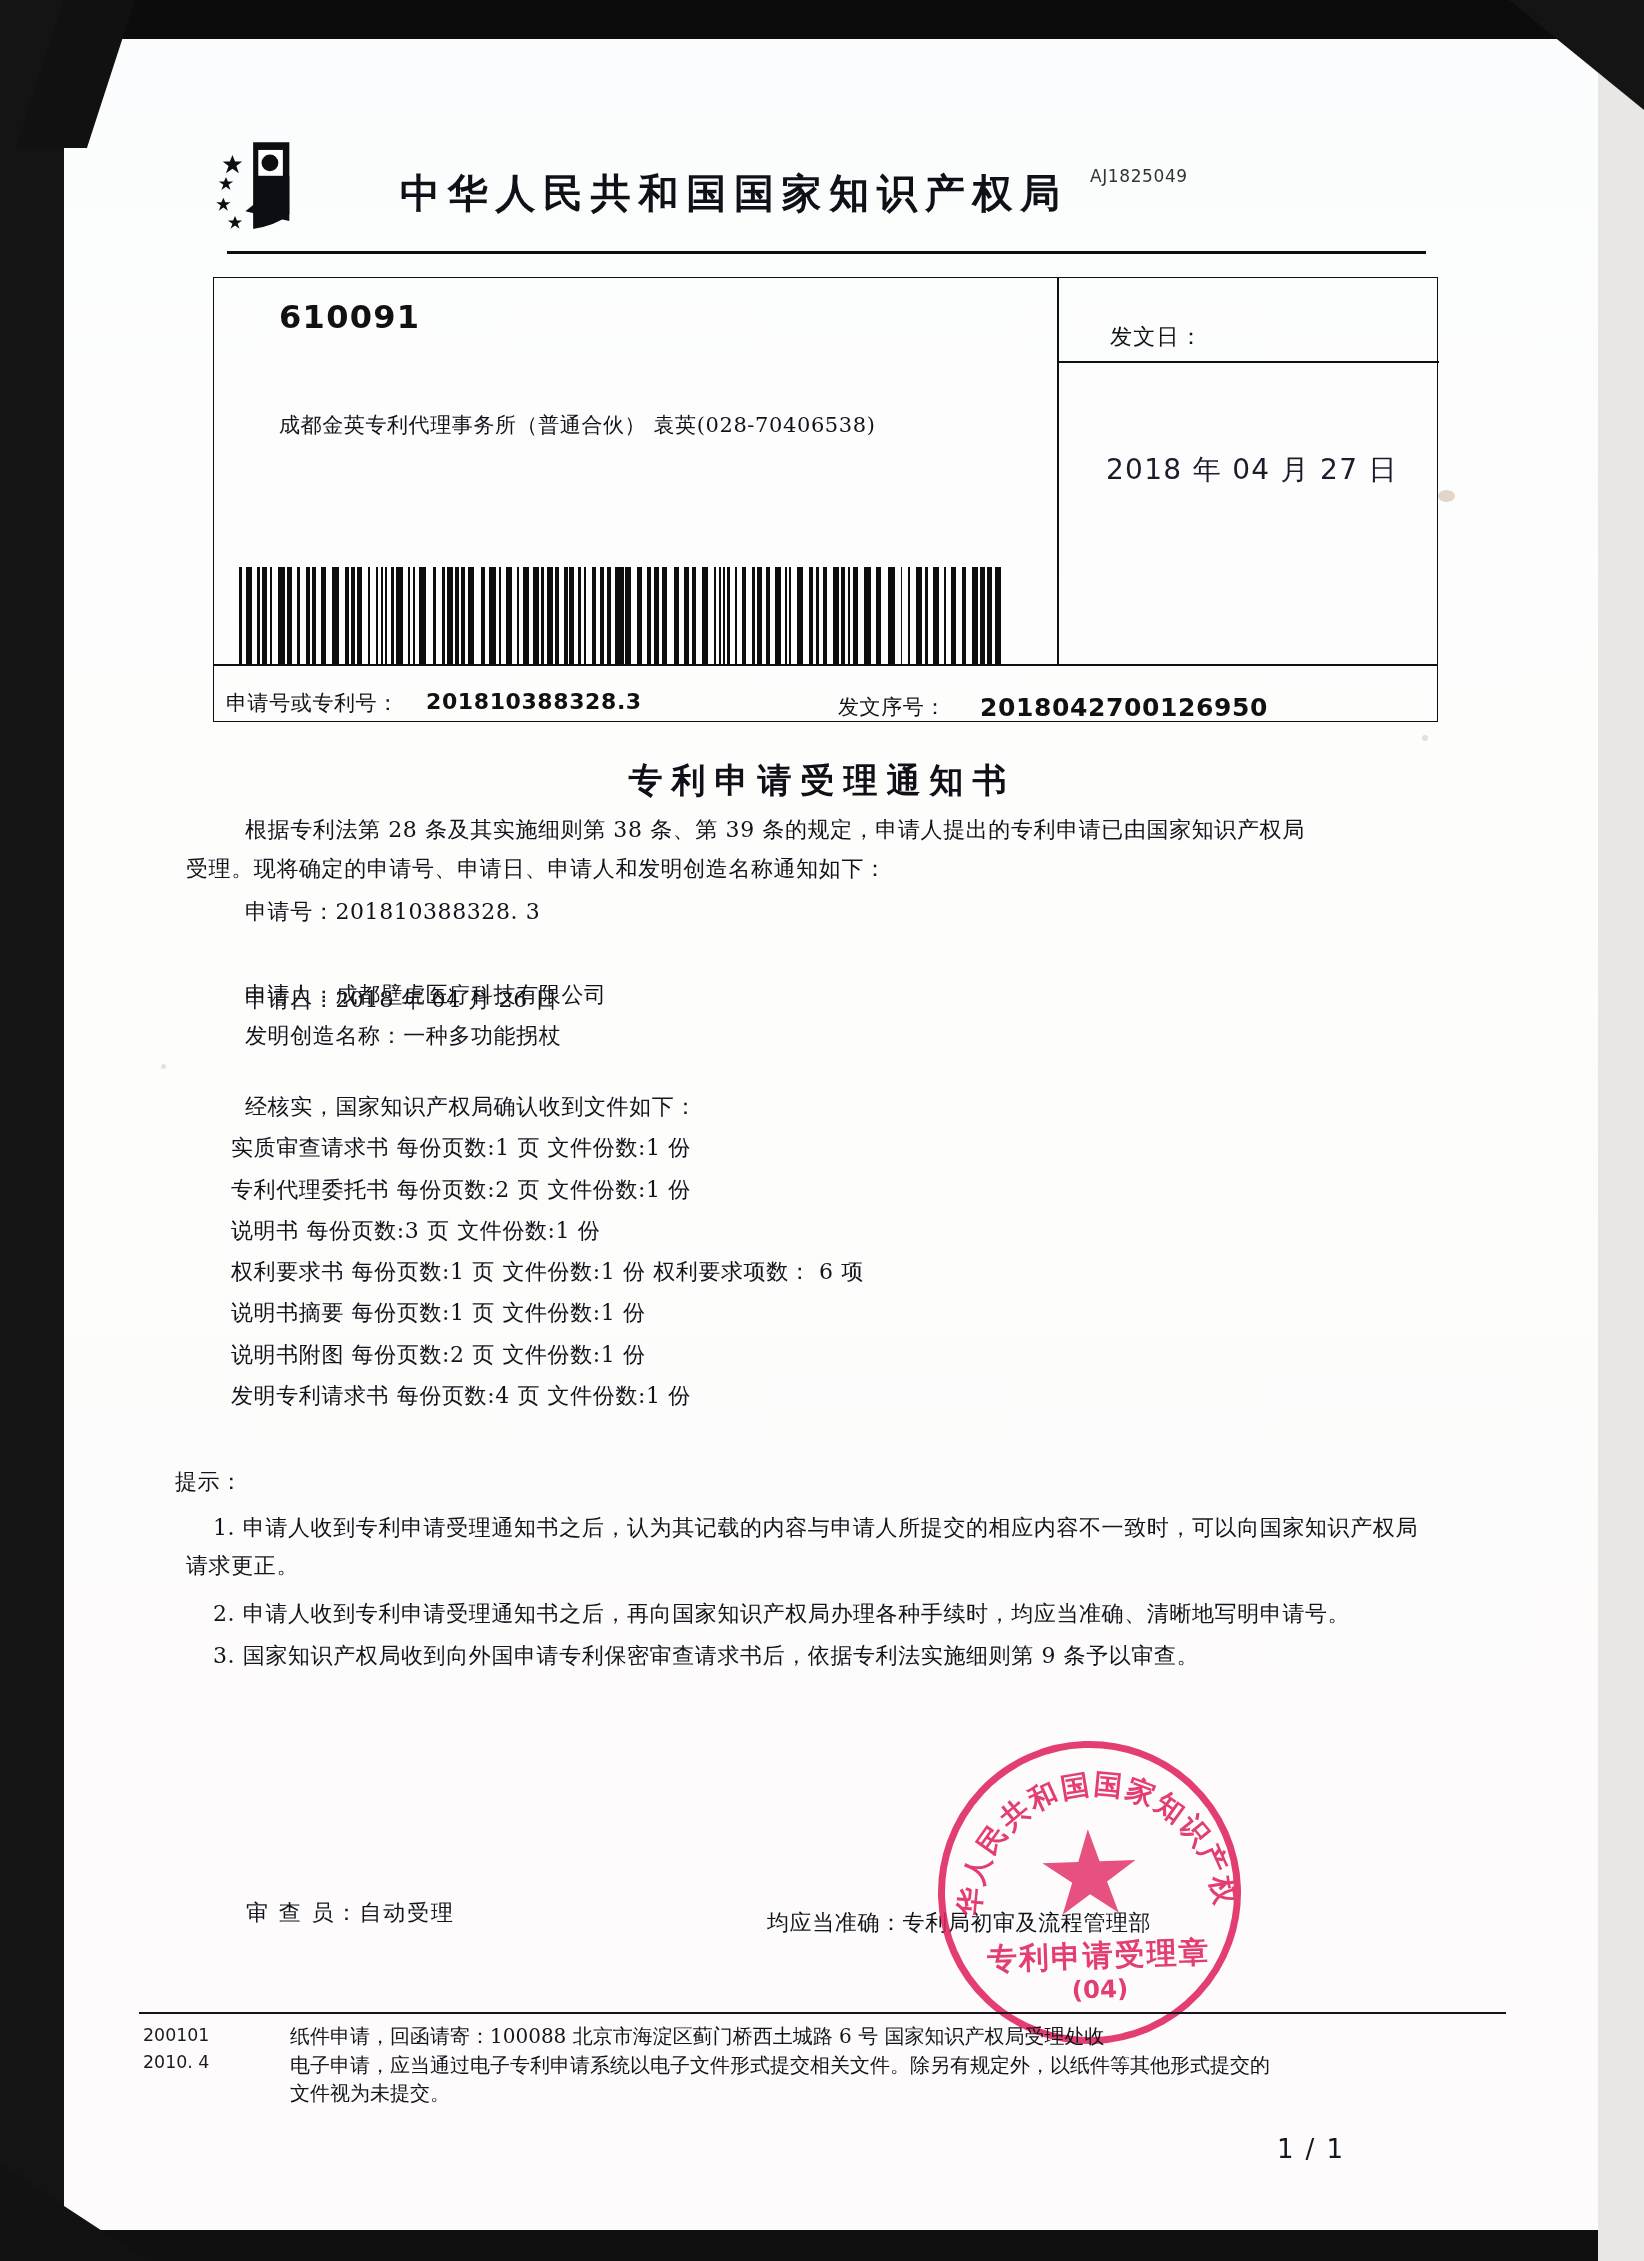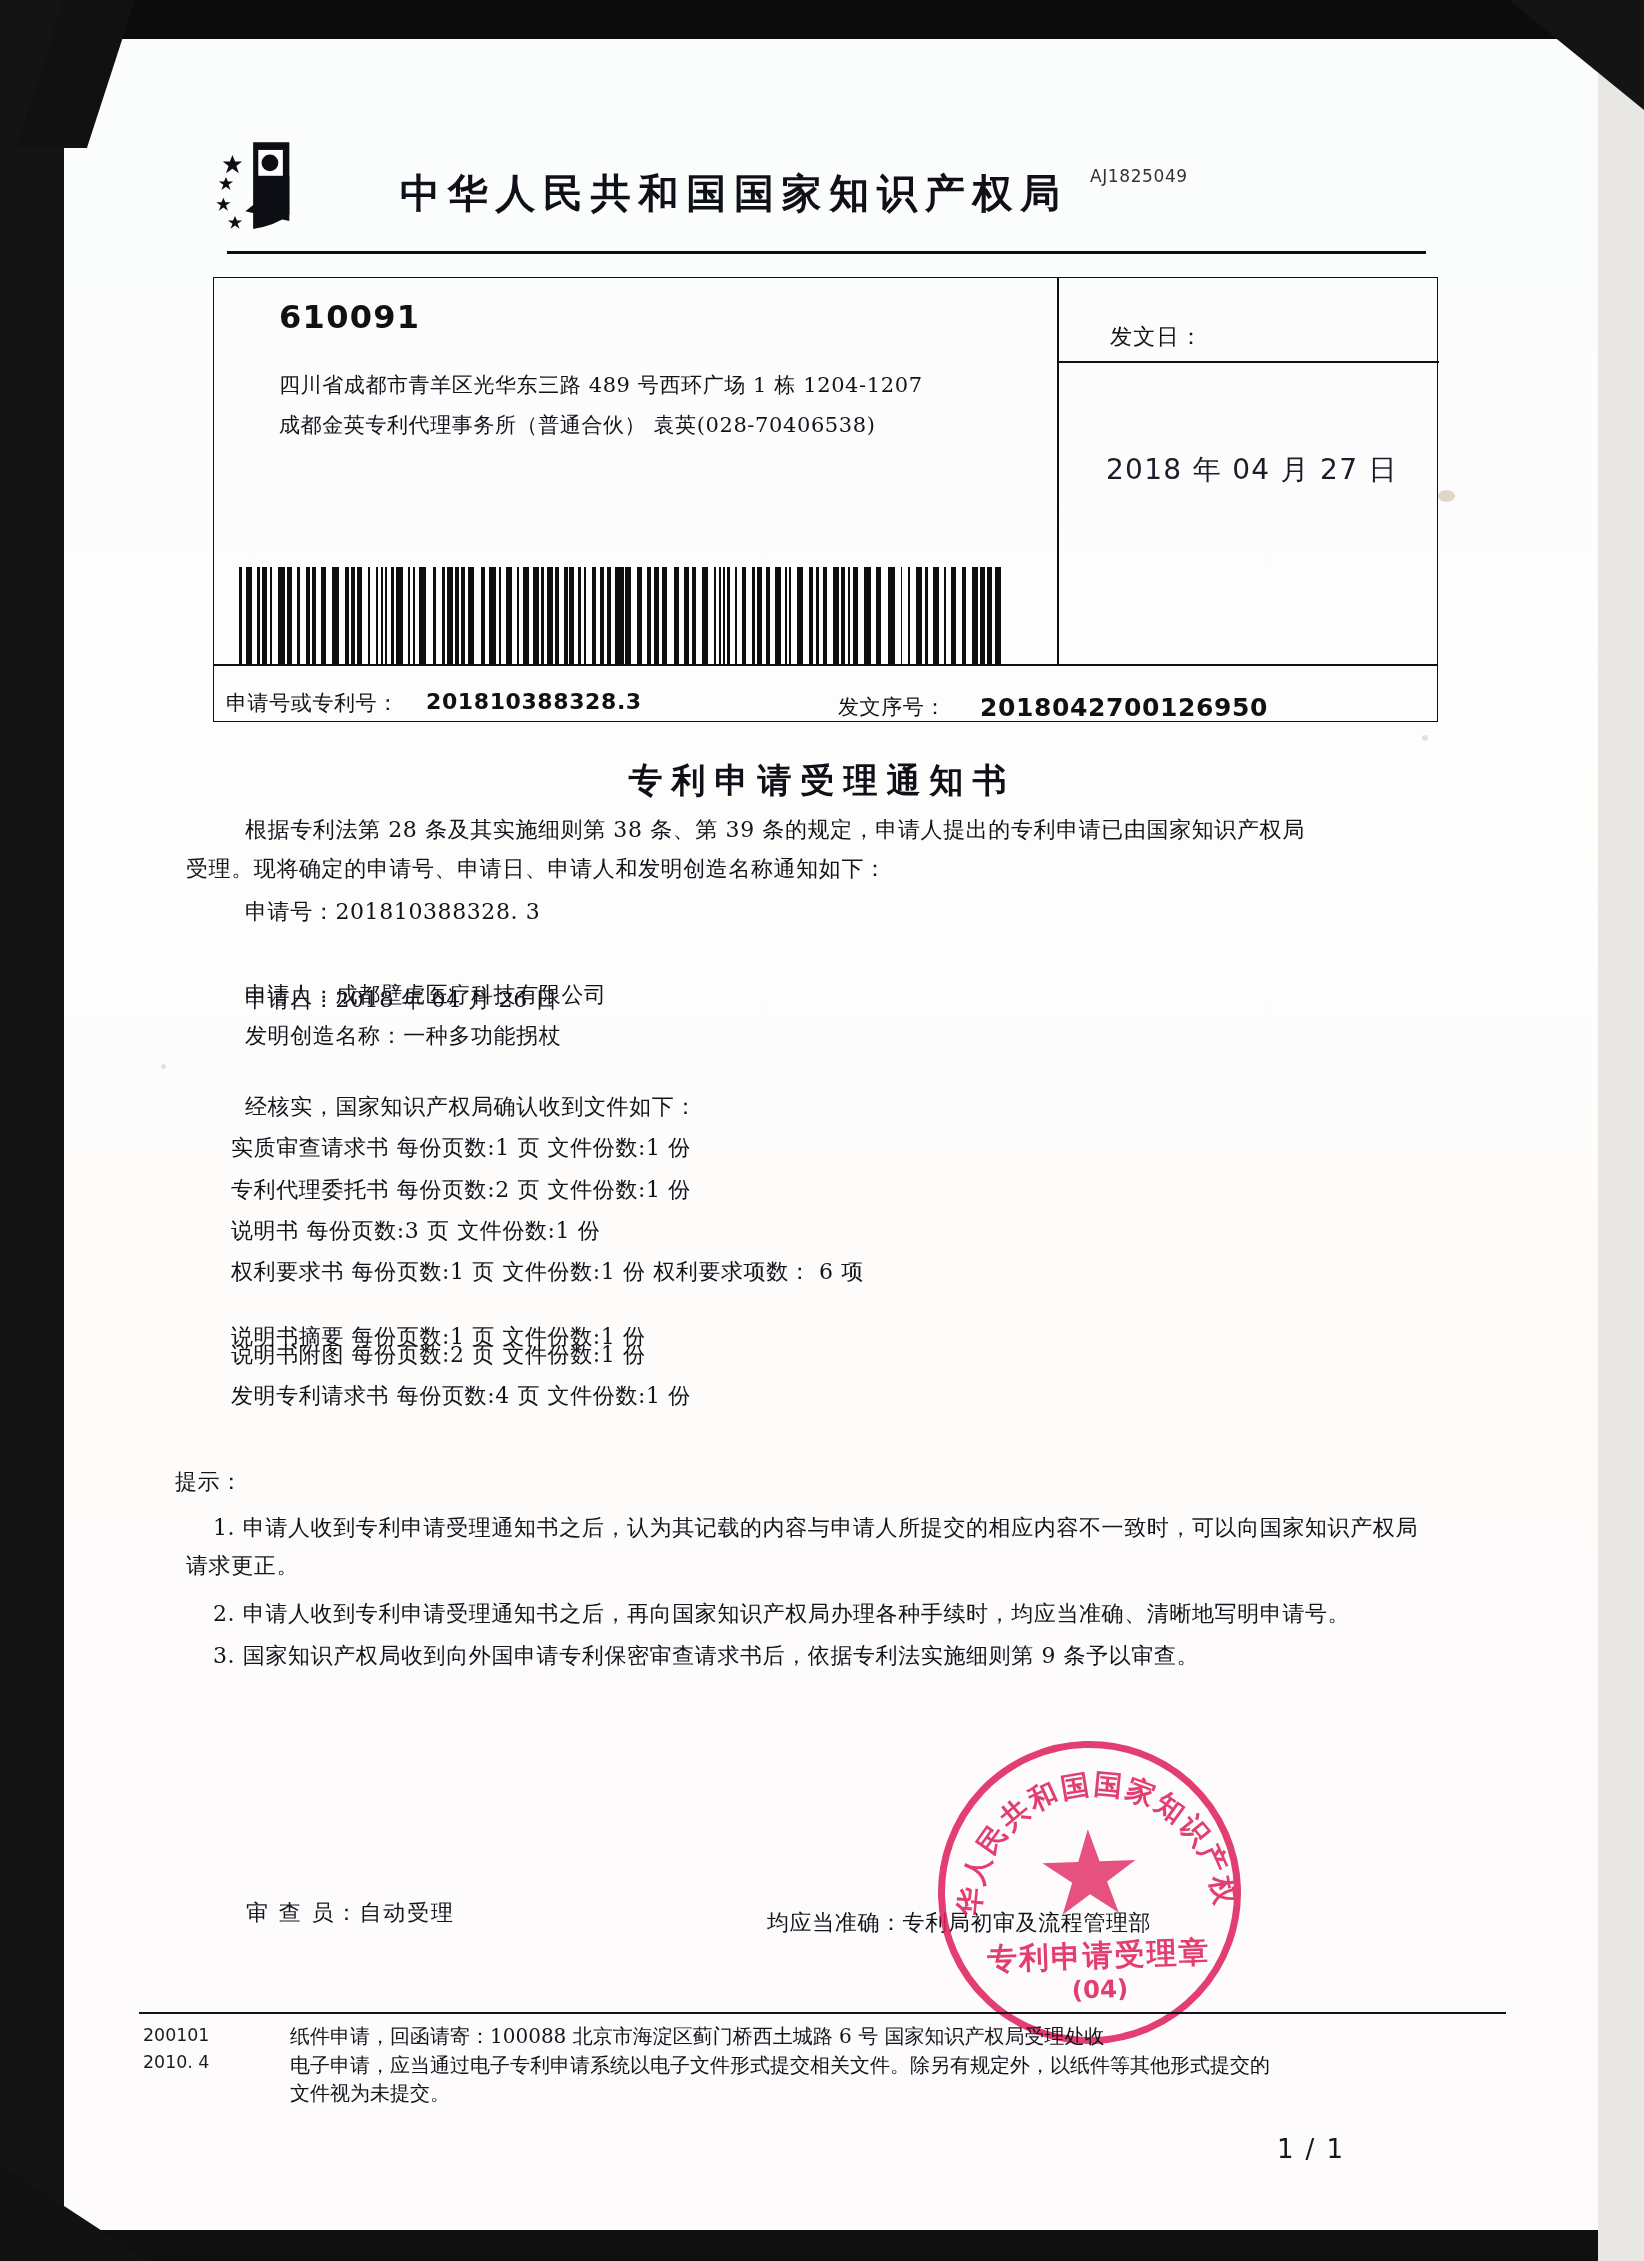--- a/index.html
+++ b/index.html
@@ -292,21 +292,21 @@
   .f2 { top: 943px; margin-top: 46px; }
   .f3 { top: 984px; }
   .f4 { top: 1025px; }
 
   .sec2-head { left: 245px; top: 1096px; }
   .doc-item { left: 231px; font-size: 22px; }
   .d1 { top: 1137px; }
   .d2 { top: 1179px; }
   .d3 { top: 1220px; }
   .d4 { top: 1261px; }
-  .d5 { top: 1302px; margin-top: 24px; }
+  .d5 { top: 1302px; }
   .d6 { top: 1344px; }
   .d7 { top: 1385px; }
 
   .tips-head { left: 175px; top: 1471px; }
   .tip1a { left: 213px; top: 1517px; }
   .tip1b { left: 186px; top: 1555px; }
   .tip2 { left: 213px; top: 1603px; }
   .tip3 { left: 213px; top: 1645px; }
 
   .examiner { left: 246px; top: 1902px; font-size: 22px; letter-spacing: 1.9px; }
@@ -444,21 +444,20 @@
     <div class="org-title">中华人民共和国国家知识产权局</div>
     <div class="doc-code">AJ1825049</div>
     <div class="rule-under-title"></div>
 
     <div class="frame"></div>
     <div class="frame-vline"></div>
     <div class="frame-hline-addr"></div>
     <div class="frame-hline-date"></div>
 
     <div class="zip-code">610091</div>
-    <div class="addr-line1">四川省成都市青羊区光华东三路 489 号西环广场 1 栋 1204-1207</div>
     <div class="addr-line2">成都金英专利代理事务所（普通合伙）  袁英(028-70406538)</div>
 
     <div class="issue-label">发文日：</div>
     <div class="issue-date">2018 年 04 月 27 日</div>
 
     <div class="barcode" id="barcode-left"><i style="width:3.2px"></i><i style="width:3.9px;background:transparent"></i><i style="width:6.4px"></i><i style="width:4.5px;background:transparent"></i><i style="width:2.6px"></i><i style="width:2.6px;background:transparent"></i><i style="width:4.5px"></i><i style="width:3.2px;background:transparent"></i><i style="width:1.9px"></i><i style="width:6.4px;background:transparent"></i><i style="width:7px"></i><i style="width:1.9px;background:transparent"></i><i style="width:5.2px"></i><i style="width:5.2px;background:transparent"></i><i style="width:2.6px"></i><i style="width:5.8px;background:transparent"></i><i style="width:4.5px"></i><i style="width:1.9px;background:transparent"></i><i style="width:3.9px"></i><i style="width:4.5px;background:transparent"></i><i style="width:5.8px"></i><i style="width:5.8px;background:transparent"></i><i style="width:6.4px"></i><i style="width:6.4px;background:transparent"></i><i style="width:3.9px"></i><i style="width:2.6px;background:transparent"></i><i style="width:3.9px"></i><i style="width:1.9px;background:transparent"></i><i style="width:4.5px"></i><i style="width:6.4px;background:transparent"></i><i style="width:1.9px"></i><i style="width:5.8px;background:transparent"></i><i style="width:2.6px"></i><i style="width:2.6px;background:transparent"></i><i style="width:1.9px"></i><i style="width:1.9px;background:transparent"></i><i style="width:1.9px"></i><i style="width:4.5px;background:transparent"></i><i style="width:3.2px"></i><i style="width:1.9px;background:transparent"></i><i style="width:6.4px"></i><i style="width:5.8px;background:transparent"></i><i style="width:1.9px"></i><i style="width:3.2px;background:transparent"></i><i style="width:1.9px"></i><i style="width:3.9px;background:transparent"></i><i style="width:7px"></i><i style="width:6.4px;background:transparent"></i><i style="width:3.2px"></i><i style="width:5.8px;background:transparent"></i><i style="width:3.2px"></i><i style="width:2.6px;background:transparent"></i><i style="width:5.2px"></i><i style="width:2.6px;background:transparent"></i><i style="width:3.9px"></i><i style="width:1.9px;background:transparent"></i><i style="width:4.5px"></i><i style="width:2.6px;background:transparent"></i><i style="width:6.4px"></i><i style="width:6.4px;background:transparent"></i><i style="width:3.9px"></i><i style="width:4.5px;background:transparent"></i><i style="width:6.4px"></i><i style="width:3.2px;background:transparent"></i><i style="width:1.9px"></i><i style="width:5.2px;background:transparent"></i><i style="width:6.4px"></i><i style="width:4.5px;background:transparent"></i><i style="width:1.9px"></i><i style="width:3.9px;background:transparent"></i><i style="width:6.4px"></i><i style="width:4.5px;background:transparent"></i><i style="width:5.8px"></i><i style="width:1.9px;background:transparent"></i><i style="width:2.6px"></i><i style="width:3.2px;background:transparent"></i><i style="width:5.8px"></i><i style="width:1.9px;background:transparent"></i><i style="width:3.9px"></i><i style="width:5.2px;background:transparent"></i><i style="width:3.9px"></i><i style="width:1.9px;background:transparent"></i><i style="width:4.5px"></i><i style="width:4.5px;background:transparent"></i><i style="width:2.6px"></i><i style="width:3.2px;background:transparent"></i><i style="width:1.9px"></i><i style="width:5.8px;background:transparent"></i><i style="width:4.5px"></i><i style="width:3.2px;background:transparent"></i><i style="width:4.5px"></i><i style="width:3.2px;background:transparent"></i><i style="width:3.2px"></i><i style="width:4.5px;background:transparent"></i><i style="width:3.9px"></i><i style="width:6.4px;background:transparent"></i><i style="width:4.5px"></i><i style="width:1.9px;background:transparent"></i></div>
     <div class="barcode" id="barcode-right"><i style="width:4.5px"></i><i style="width:1.9px;background:transparent"></i><i style="width:5.2px"></i><i style="width:6.4px;background:transparent"></i><i style="width:5.2px"></i><i style="width:5.2px;background:transparent"></i><i style="width:3.2px"></i><i style="width:3.9px;background:transparent"></i><i style="width:4.5px"></i><i style="width:2.6px;background:transparent"></i><i style="width:5.8px"></i><i style="width:6.4px;background:transparent"></i><i style="width:5.2px"></i><i style="width:5.2px;background:transparent"></i><i style="width:4.5px"></i><i style="width:3.9px;background:transparent"></i><i style="width:3.9px"></i><i style="width:5.8px;background:transparent"></i><i style="width:5.8px"></i><i style="width:6.4px;background:transparent"></i><i style="width:1.9px"></i><i style="width:2.6px;background:transparent"></i><i style="width:2.6px"></i><i style="width:1.9px;background:transparent"></i><i style="width:1.9px"></i><i style="width:1.9px;background:transparent"></i><i style="width:2.6px"></i><i style="width:5.8px;background:transparent"></i><i style="width:1.9px"></i><i style="width:4.5px;background:transparent"></i><i style="width:4.5px"></i><i style="width:5.8px;background:transparent"></i><i style="width:2.6px"></i><i style="width:1.9px;background:transparent"></i><i style="width:5.8px"></i><i style="width:3.2px;background:transparent"></i><i style="width:4.5px"></i><i style="width:4.5px;background:transparent"></i><i style="width:6.4px"></i><i style="width:3.9px;background:transparent"></i><i style="width:1.9px"></i><i style="width:1.9px;background:transparent"></i><i style="width:2.6px"></i><i style="width:5.8px;background:transparent"></i><i style="width:6.4px"></i><i style="width:5.2px;background:transparent"></i><i style="width:3.9px"></i><i style="width:3.2px;background:transparent"></i><i style="width:3.2px"></i><i style="width:4.5px;background:transparent"></i><i style="width:3.9px"></i><i style="width:5.8px;background:transparent"></i><i style="width:5.8px"></i><i style="width:1.9px;background:transparent"></i><i style="width:3.9px"></i><i style="width:3.2px;background:transparent"></i><i style="width:2.6px"></i><i style="width:2.6px;background:transparent"></i><i style="width:5.2px"></i><i style="width:5.8px;background:transparent"></i><i style="width:7px"></i><i style="width:4.5px;background:transparent"></i><i style="width:5.8px"></i><i style="width:6.4px;background:transparent"></i><i style="width:7px"></i><i style="width:5.8px;background:transparent"></i><i style="width:1.9px"></i><i style="width:5.2px;background:transparent"></i><i style="width:2.6px"></i><i style="width:5.8px;background:transparent"></i><i style="width:5.8px"></i><i style="width:3.2px;background:transparent"></i><i style="width:3.2px"></i><i style="width:4.5px;background:transparent"></i><i style="width:6.4px"></i><i style="width:5.2px;background:transparent"></i><i style="width:1.9px"></i><i style="width:4.5px;background:transparent"></i><i style="width:5.2px"></i><i style="width:5.8px;background:transparent"></i><i style="width:4.5px"></i><i style="width:5.8px;background:transparent"></i><i style="width:5.8px"></i><i style="width:2.6px;background:transparent"></i><i style="width:4.5px"></i><i style="width:1.9px;background:transparent"></i><i style="width:5.2px"></i><i style="width:3.2px;background:transparent"></i><i style="width:6.4px"></i><i style="width:1.9px;background:transparent"></i></div>
 
     <div class="appno-label">申请号或专利号：</div>
     <div class="appno-value">201810388328.3</div>

